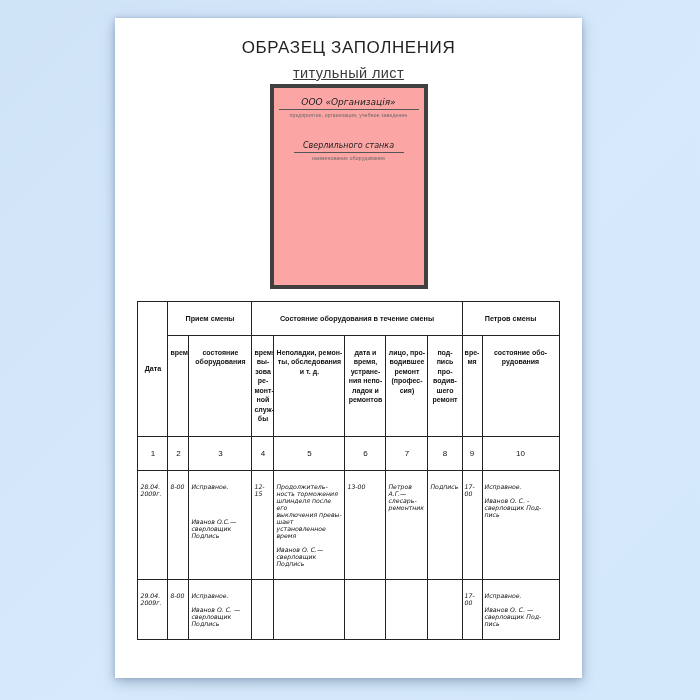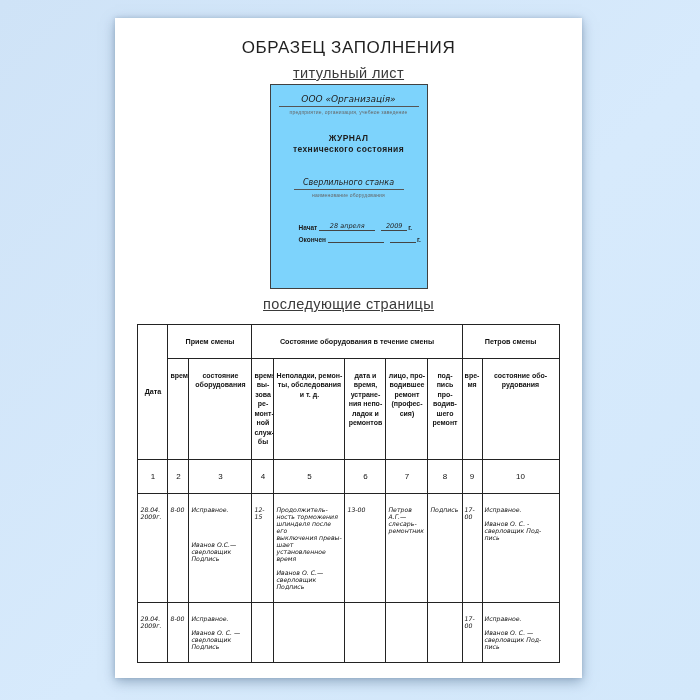--- a/index.html
+++ b/index.html
@@ -16,22 +16,22 @@
   }
   .page-title{
     margin:20px 0 0;text-align:center;
     font-size:17px;font-weight:normal;letter-spacing:.6px;color:#1f1f1f;
   }
   .subtitle{
     text-align:center;font-size:14.5px;color:#3a3a3a;letter-spacing:.4px;margin-top:7px;text-decoration:underline;
   }
   
   .title-box{
-    width:158px;height:205px;margin:3px auto 0;border:1px solid #404040;
-    position:relative;box-sizing:border-box;background:#7dd3fc;
+    width:158px;height:205px;margin:3px auto 0;border:4px solid #404040;
+    position:relative;box-sizing:border-box;background:#fca5a5;
   }
   .org-block{margin-top:9px;text-align:center;}
   .org-name{font-style:italic;font-size:9px;color:#222;font-family:"DejaVu Sans",sans-serif;}
   .rule{height:1px;background:#555;margin:2px auto 0;}
   .rule-org{width:140px;}
   .rule-equip{width:110px;}
   .caption{font-size:5px;color:#666;margin-top:2px;text-align:center;letter-spacing:.2px;}
   .journal-block{margin-top:18px;text-align:center;color:#1d1d1d;}
   .journal-line{font-weight:bold;font-size:8.5px;letter-spacing:.4px;line-height:11px;}
   .equip-block{margin-top:23px;text-align:center;}
@@ -68,46 +68,27 @@
 
   <h1 class="page-title">ОБРАЗЕЦ ЗАПОЛНЕНИЯ</h1>
   <div class="subtitle">титульный лист</div>
 
   <div class="title-box">
     <div class="org-block">
       <div class="org-name">ООО «Организація»</div>
       <div class="rule rule-org"></div>
       <div class="caption">предприятие, организация, учебное заведение</div>
     </div>
-    <div class="journal-block">
-      <div class="journal-line">ЖУРНАЛ</div>
-      <div class="journal-line">технического состояния</div>
-    </div>
     <div class="equip-block">
       <div class="equip-name">Сверлильного станка</div>
       <div class="rule rule-equip"></div>
       <div class="caption">наименование оборудования</div>
     </div>
-    <div class="dates-block">
-      <div class="date-row">
-        <span class="date-label">Начат</span>
-        <span class="u u-long">28 апреля</span>
-        <span class="u u-short">2009</span>
-        <span class="date-label">г.</span>
-      </div>
-      <div class="date-row">
-        <span class="date-label">Окончен</span>
-        <span class="u u-long"></span>
-        <span class="u u-short"></span>
-        <span class="date-label">г.</span>
-      </div>
-    </div>
   </div>
 
-  <div class="subtitle">последующие страницы</div>
 
   <table class="journal-table">
     <colgroup>
       <col style="width:30px">
         <col style="width:21px">
         <col style="width:63px">
       <col style="width:22px">
         <col style="width:71px">
         <col style="width:41px">
       <col style="width:42px">

